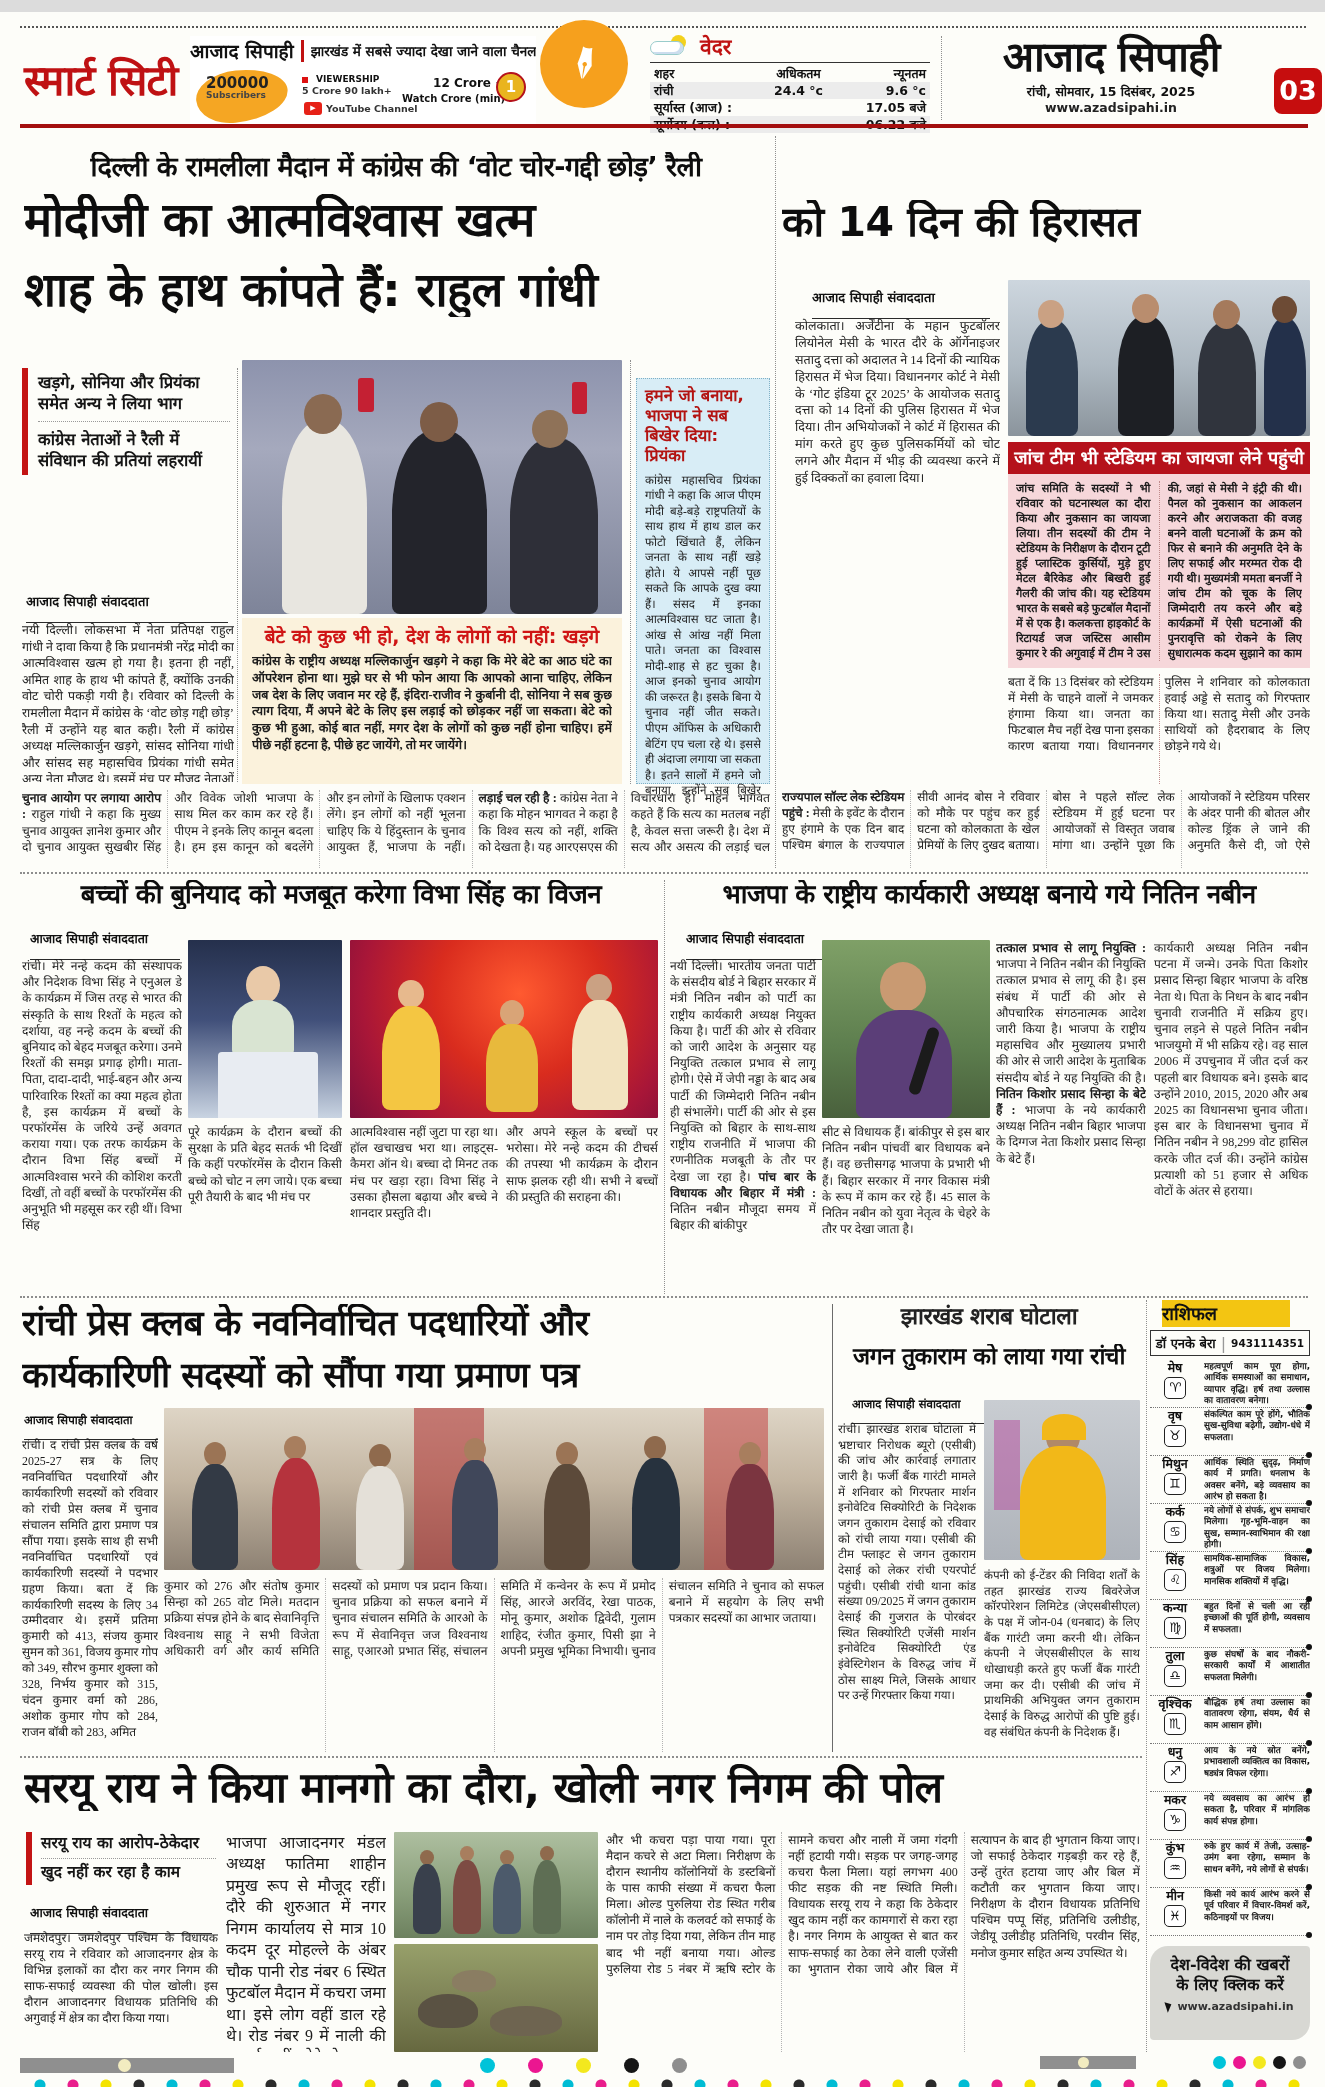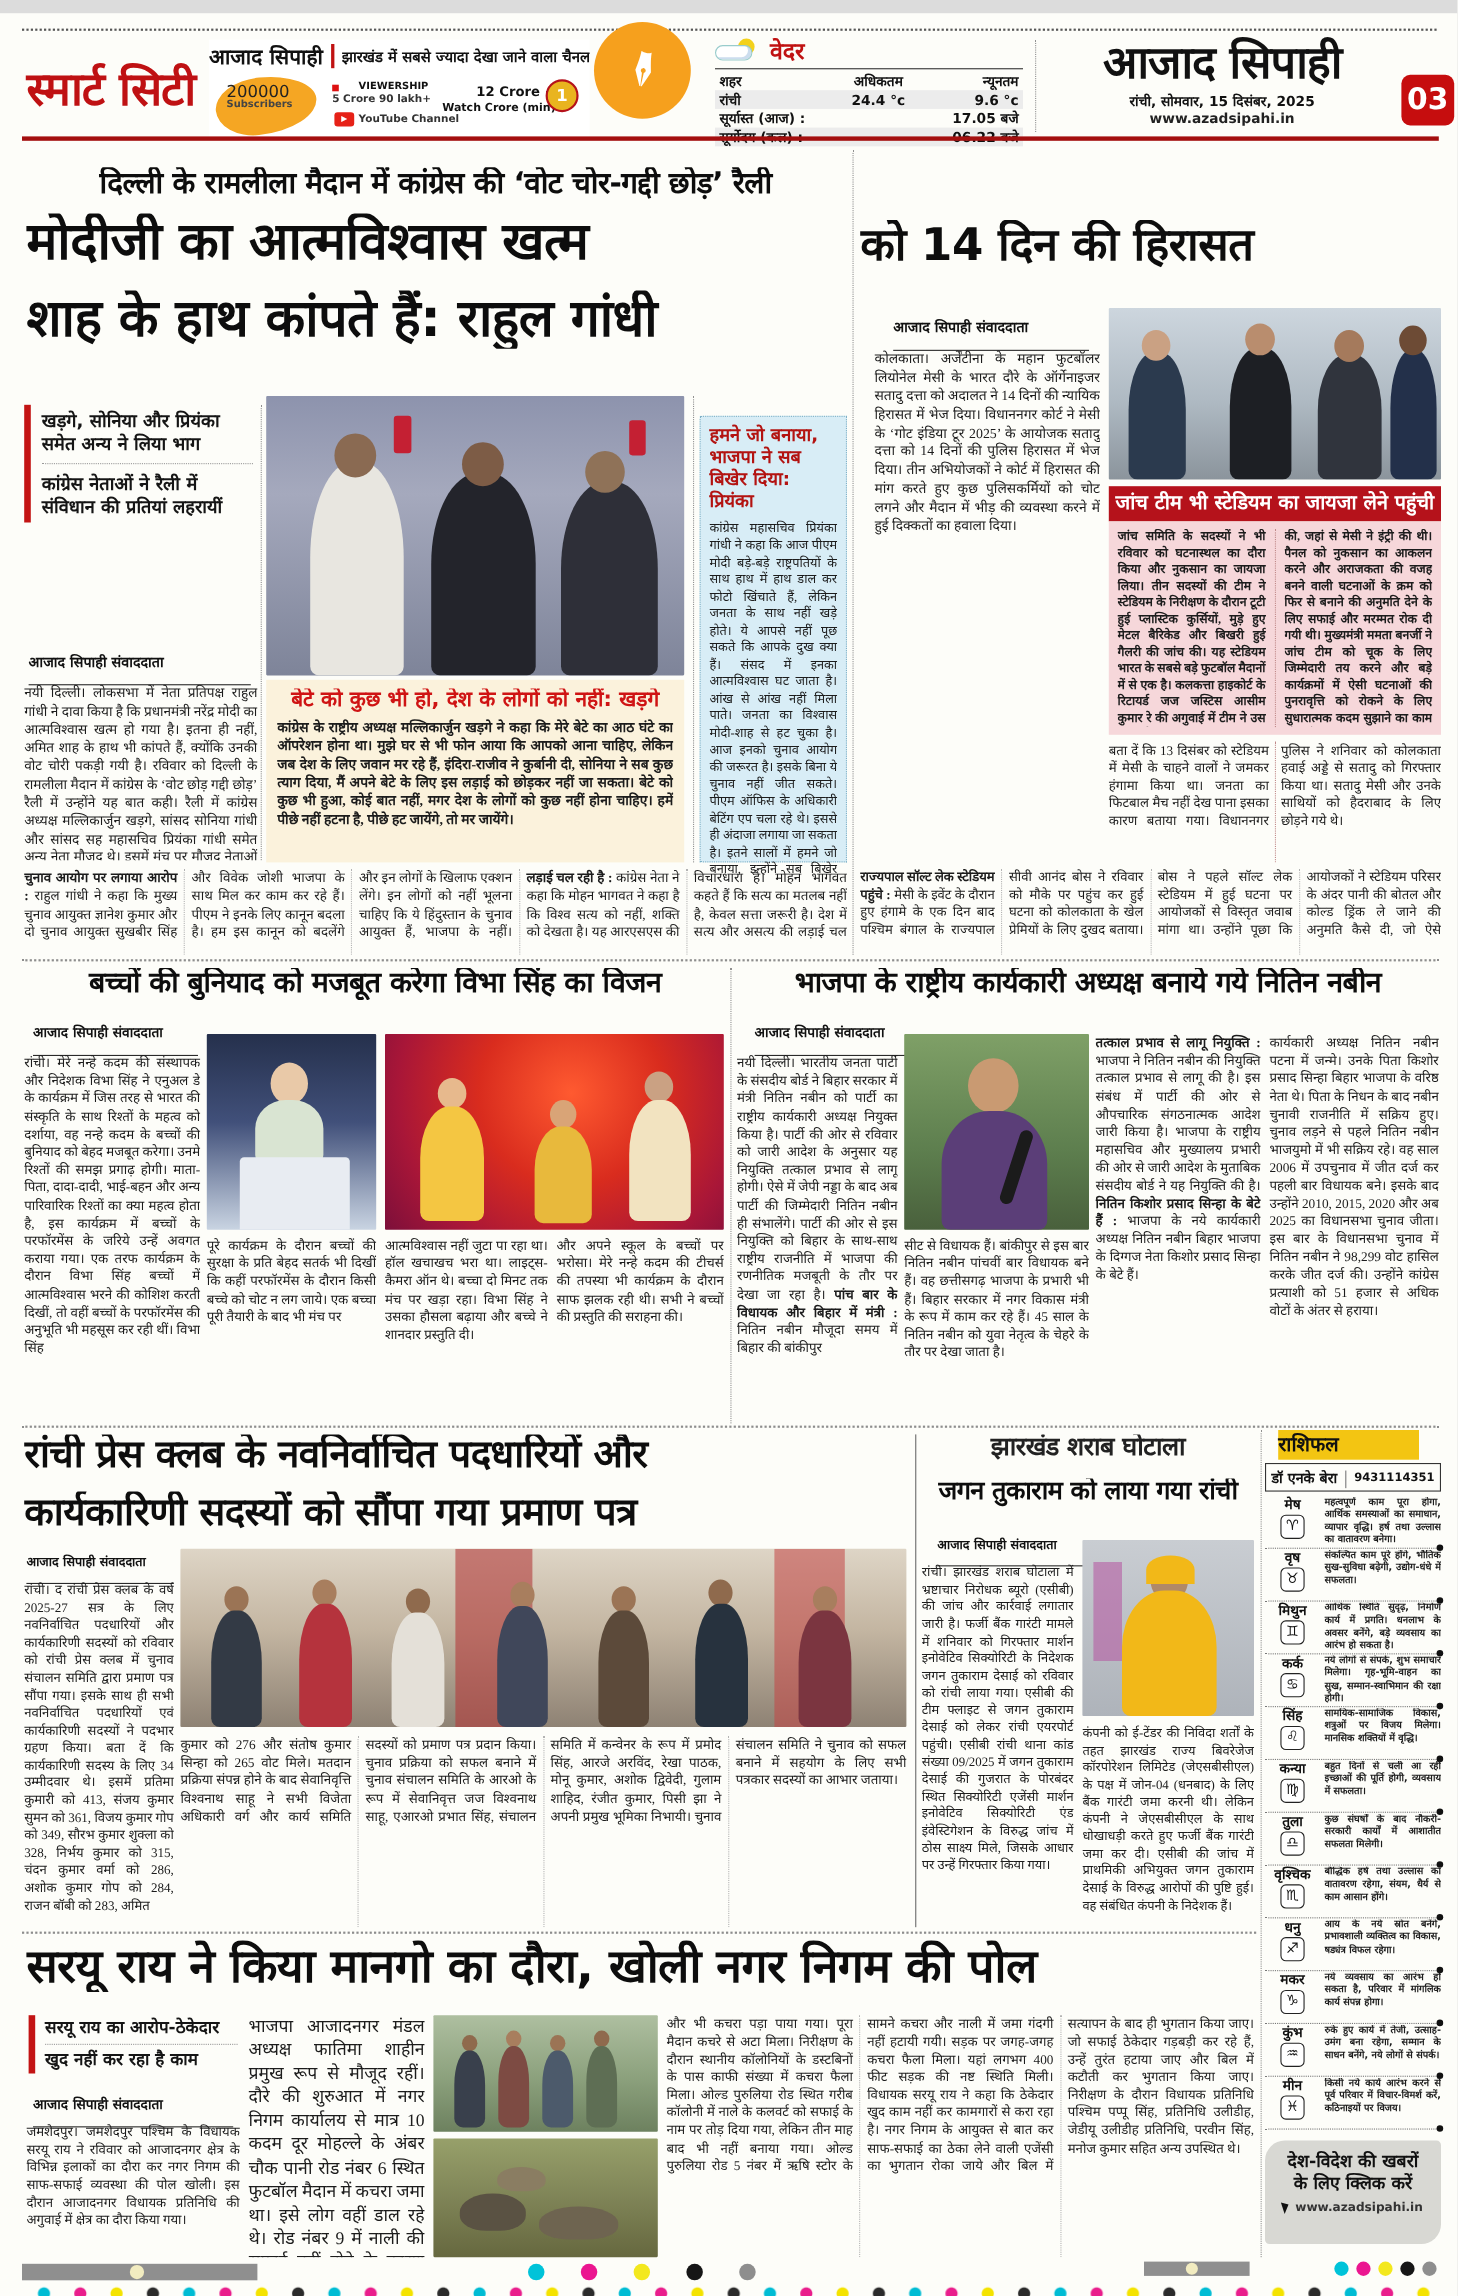--- a/index.html
+++ b/index.html
@@ -51,25 +51,25 @@
   <div class="abs" style="left:24px;top:38px;font-size:42px;font-weight:900;color:#bf1113;letter-spacing:-1px"><span>स्मार्ट सिटी</span></div>
 
   <div class="abs" style="left:190px;top:24px;width:346px;height:88px;background:#fff">
     <div style="display:flex;align-items:center;height:30px">
       <span style="font-weight:900;font-size:19px;white-space:nowrap">आजाद सिपाही</span>
       <span style="width:3px;height:22px;background:#c01212;margin:0 7px"></span>
       <span style="font-weight:700;font-size:13.5px;white-space:nowrap;overflow:hidden">झारखंड में सबसे ज्यादा देखा जाने वाला चैनल</span>
     </div>
     <div class="abs" style="left:6px;top:34px;width:92px;height:52px;background:#f5a623;border-radius:46% 54% 60% 40%/50% 46% 54% 50%;transform:rotate(-6deg)"></div>
     <div class="abs" style="left:16px;top:40px;line-height:1">
-      <div style="font-weight:400;font-size:15px;color:#222">200000</div>
+      <div style="font-weight:700;font-size:15px;color:#222">200000</div>
       <div style="font-size:9px;font-weight:700;color:#444">Subscribers</div>
     </div>
     <div class="abs" style="left:112px;top:38px;line-height:1.25">
-      <div style="display:flex;align-items:center;gap:18px">
+      <div style="display:flex;align-items:center;gap:8px">
           <span style="width:6px;height:6px;background:#d11"></span>
           <span style="font-size:9px;font-weight:800">VIEWERSHIP</span>
         </div>
       <div style="font-size:9.5px;font-weight:700;color:#333">5 Crore 90 lakh+</div>
     </div>
     <div class="abs" style="left:212px;top:40px;text-align:right;line-height:1.3">
       <div style="font-size:12px;font-weight:800">12 Crore +</div>
       <div style="font-size:10px;font-weight:700">Watch Crore (min)</div>
     </div>
     <div class="abs" style="left:306px;top:36px;width:30px;height:30px;border-radius:50%;background:#e9b41f;border:2px solid #b5121b;text-align:center;font-weight:900;font-size:15px;line-height:27px;color:#fff"><span>1</span></div>

